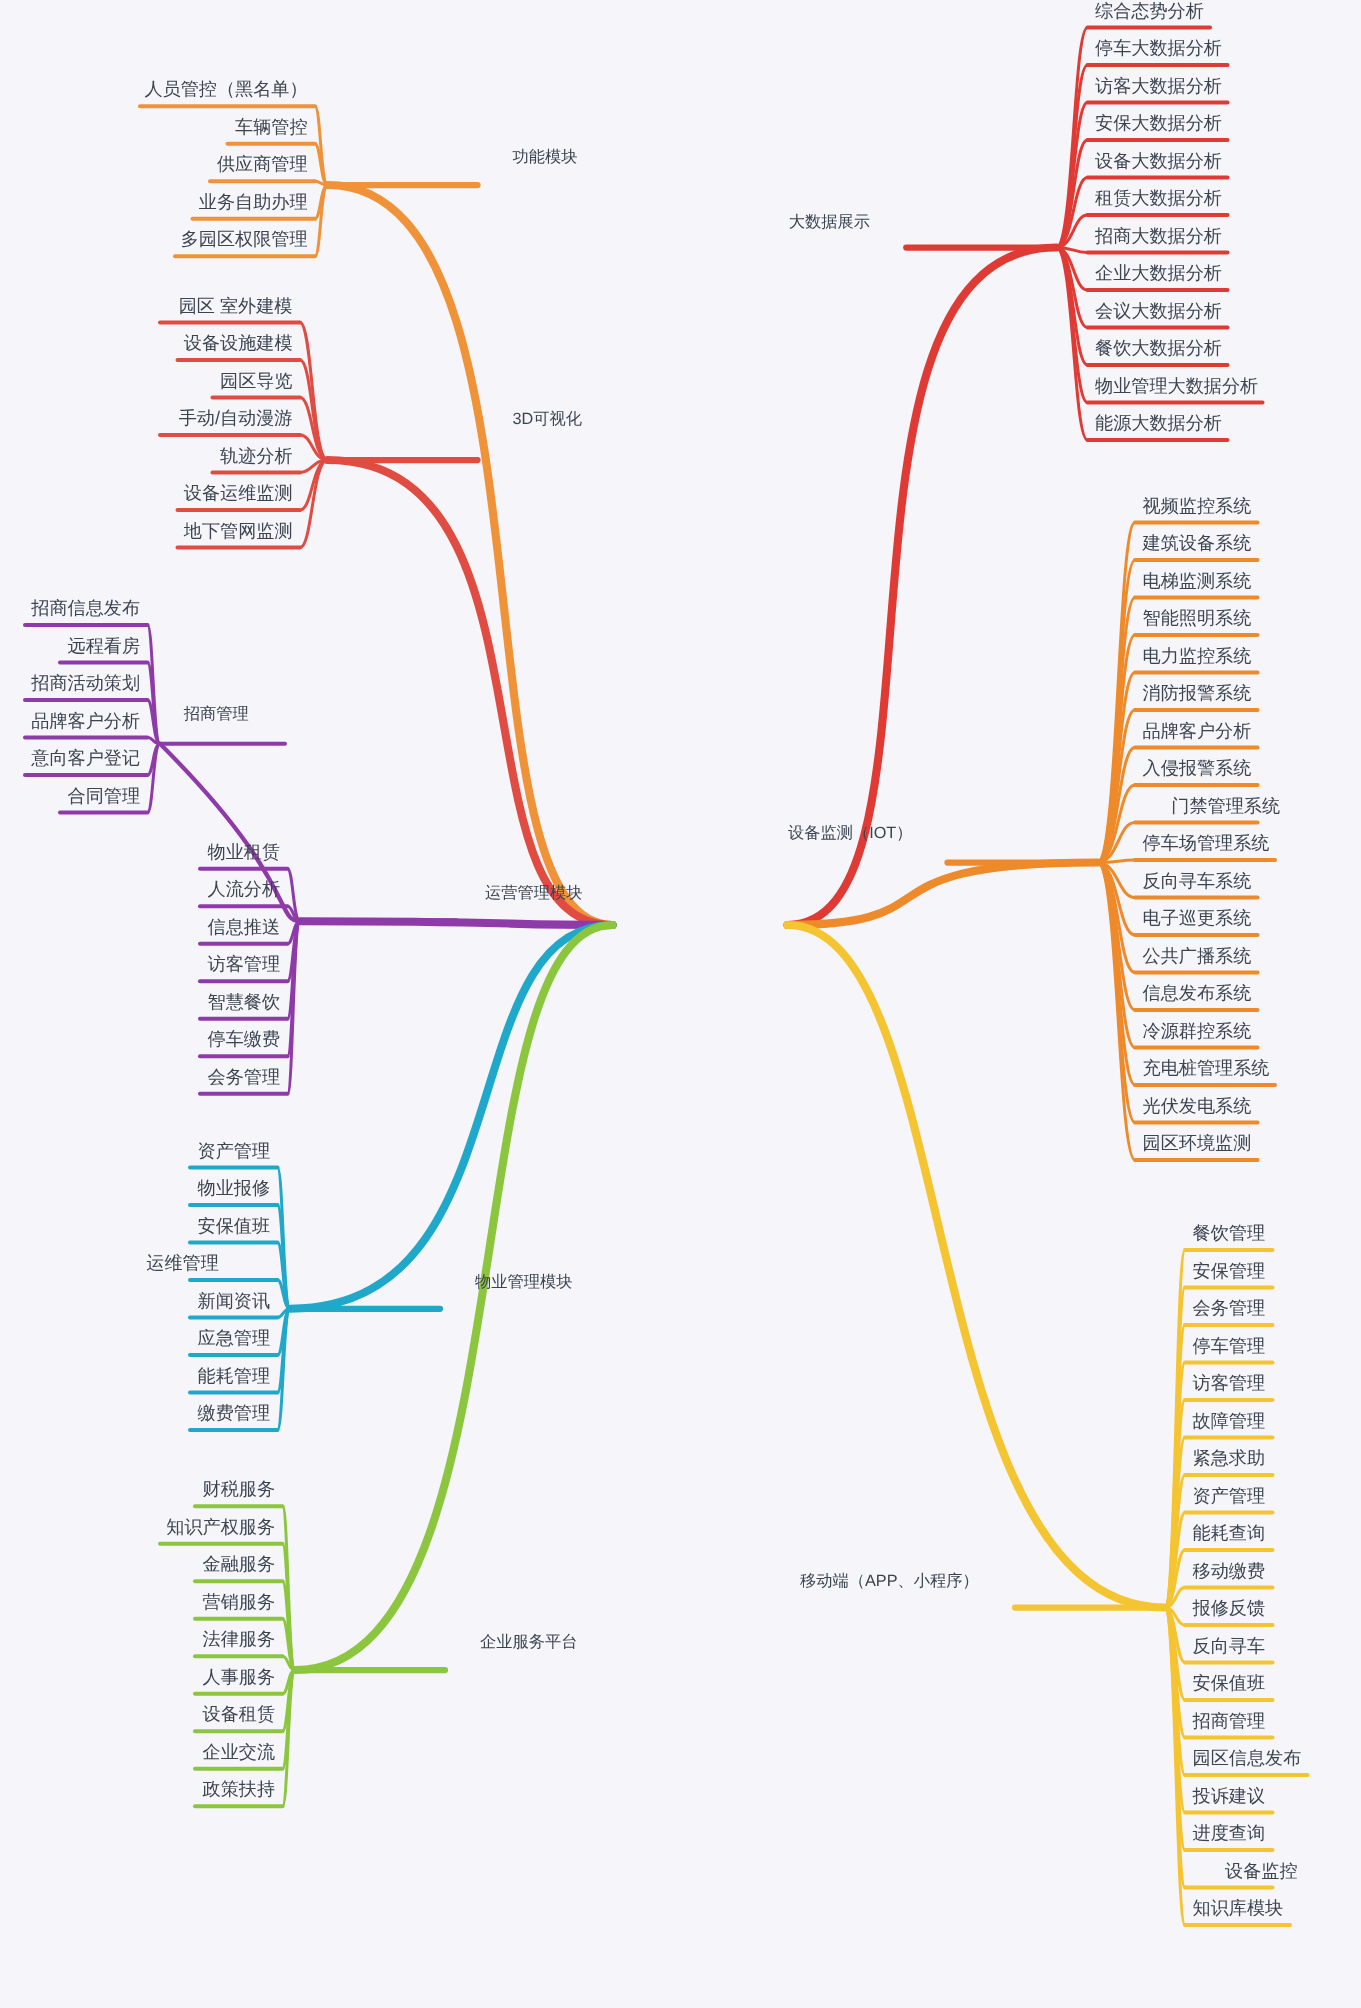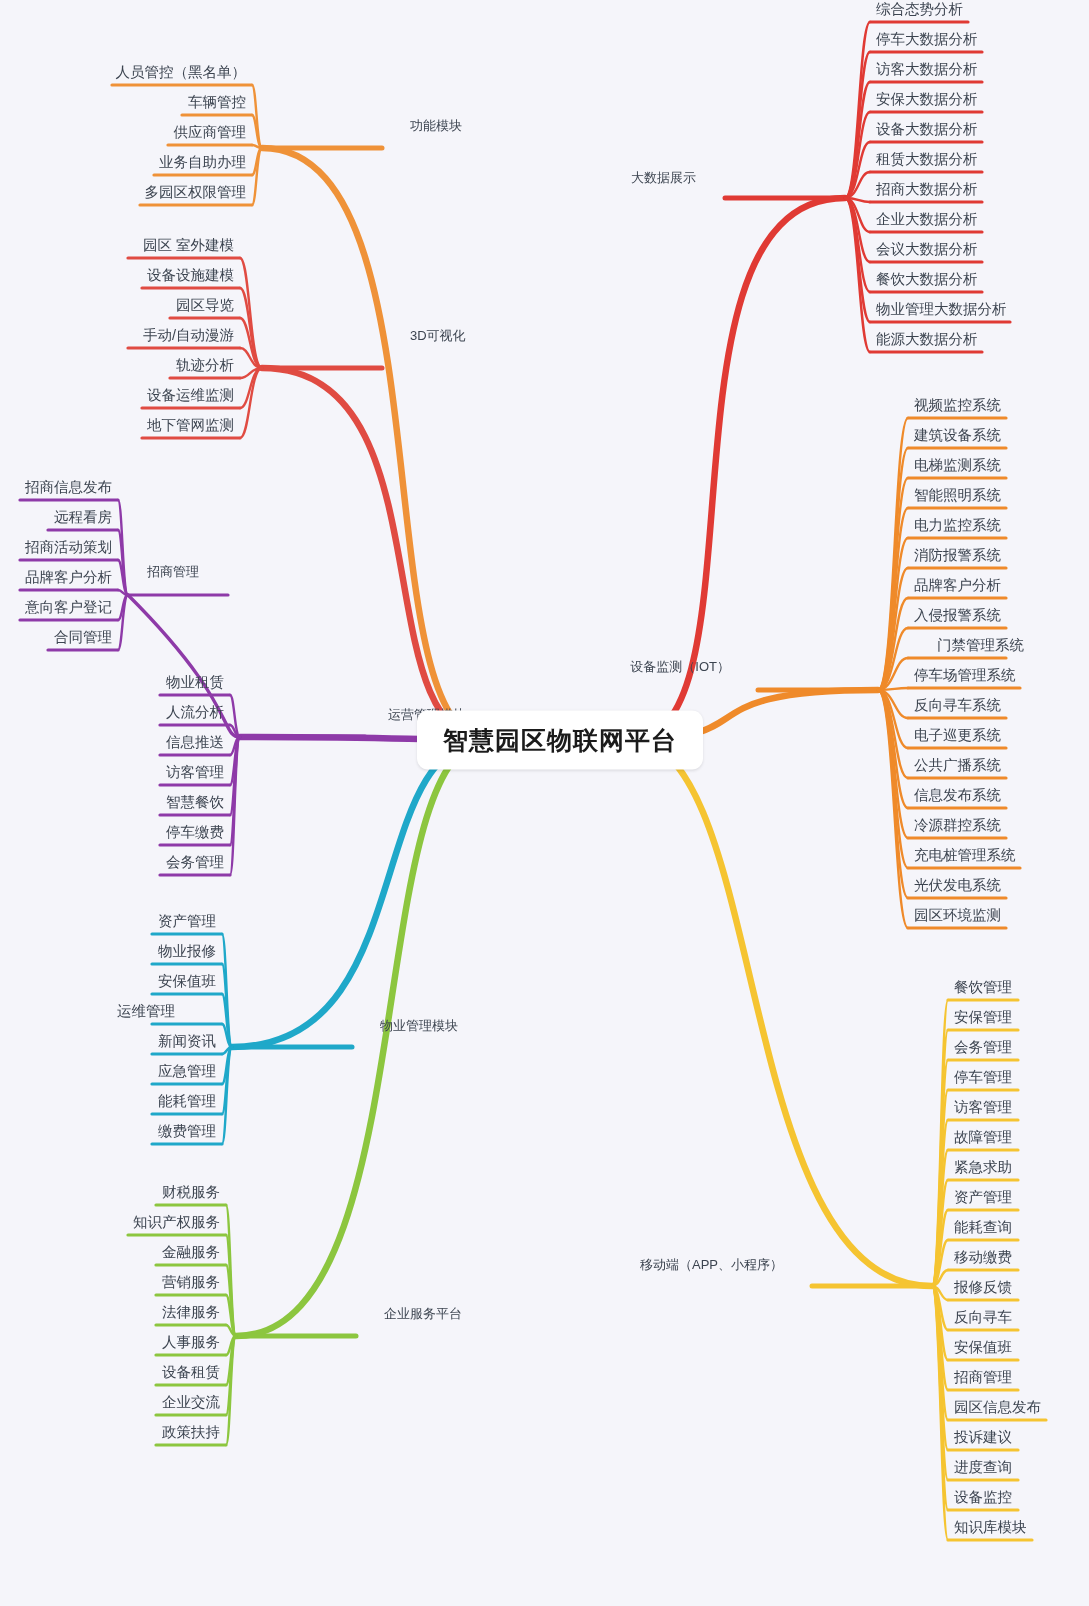--- a/index.html
+++ b/index.html
@@ -339,17 +339,16 @@
       <div class="node leaf r" style="top: 1206px; left: 954px;">资产管理</div>
       <div class="node leaf r" style="top: 1236px; left: 954px;">能耗查询</div>
       <div class="node leaf r" style="top: 1266px; left: 954px;">移动缴费</div>
       <div class="node leaf r" style="top: 1296px; left: 954px;">报修反馈</div>
       <div class="node leaf r" style="top: 1326px; left: 954px;">反向寻车</div>
       <div class="node leaf r" style="top: 1356px; left: 954px;">安保值班</div>
       <div class="node leaf r" style="top: 1386px; left: 954px;">招商管理</div>
       <div class="node leaf r" style="top: 1416px; left: 954px;">园区信息发布</div>
       <div class="node leaf r" style="top: 1446px; left: 954px; text-align: center;">投诉建议</div>
       <div class="node leaf r" style="top: 1476px; left: 954px;">进度查询</div>
-      <div class="node leaf r" style="top: 1506px; left: 954px; text-align: right;">设备监控</div>
+      <div class="node leaf r" style="top: 1506px; left: 980px; text-align: right;">设备监控</div>
       <div class="node leaf r" style="top: 1536px; left: 954px;">知识库模块</div>
     </div>
-  <div id="center" style="left: 560px; top: 740px;">智慧园区物联网平台</div>
 </div>
 
 </body></html>

